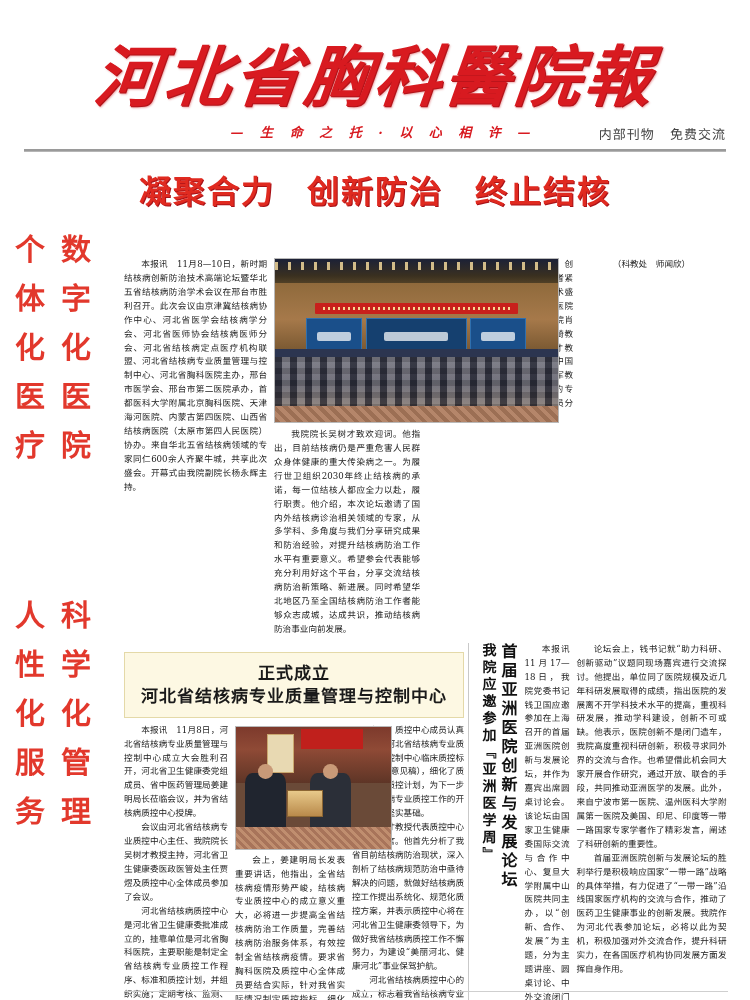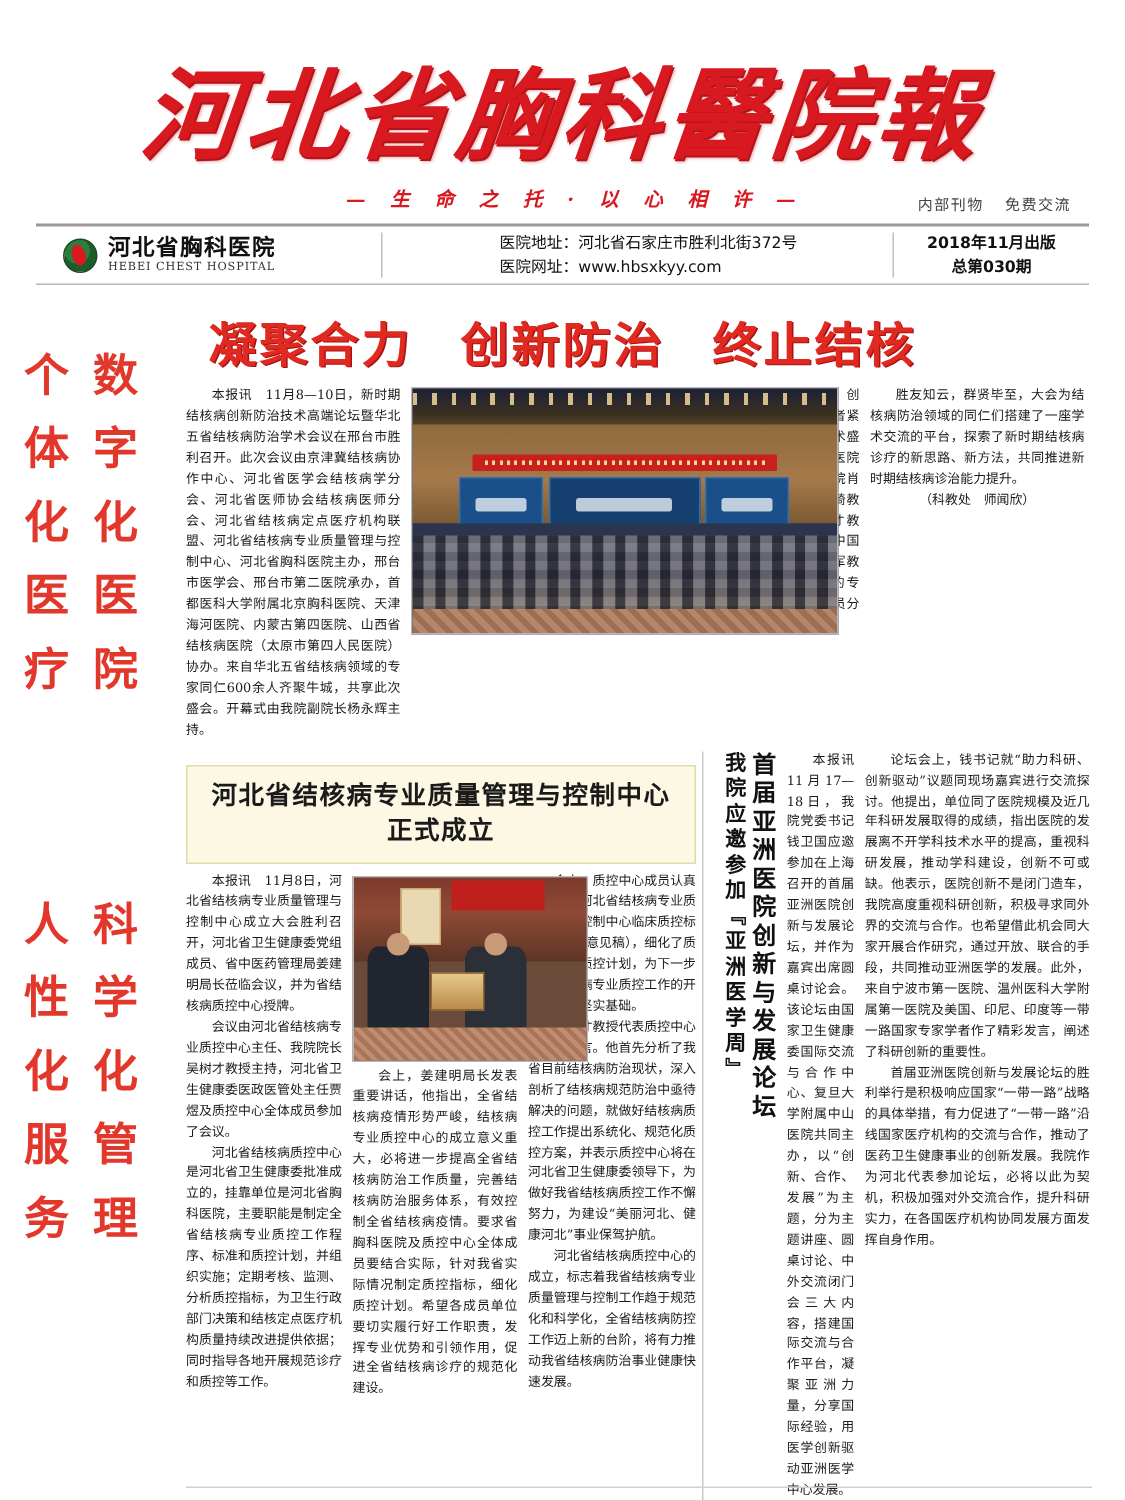--- a/index.html
+++ b/index.html
@@ -23,22 +23,22 @@
     transform:skewX(-6deg);
     white-space:nowrap;
   }
   .paper-slogan{
     margin-top:12px;font-size:13px;color:#d81a20;letter-spacing:6px;
     font-family:"DejaVu Serif","Liberation Serif",serif;font-weight:700;
     font-style:italic;
     padding-left:17px;
   }
   .sub-note{
-    position:absolute;right:36px;bottom:-2px;
-    font-size:10px;color:#444;letter-spacing:1px;
+    position:absolute;right:24px;bottom:-2px;
+    font-size:13px;color:#444;letter-spacing:1px;
   }
   .sub-note span{margin-left:10px;}
 
   
   .rule{height:2px;background:#9a9a9a;margin:8px 24px 0 24px;}
   .rule.thin{height:1px;background:#b5b5b5;margin-top:0;}
   .infobar{
     display:flex;align-items:center;margin:0 24px;
     height:38px;font-size:11px;color:#111;
   }
@@ -179,39 +179,20 @@
     <div class="paper-title">河北省胸科醫院報</div>
     <div class="paper-slogan">— 生 命 之 托 · 以 心 相 许 —</div>
     <div class="sub-note">
       <span>内部刊物</span>
       <span>免费交流</span>
     </div>
   </div>
 
   <div class="rule"></div>
 
-  <div class="infobar">
-    <div class="ib-logo">
-      <div class="logo-mark"></div>
-      <div>
-        <div class="logo-cn">河北省胸科医院</div>
-        <div class="logo-en">HEBEI CHEST HOSPITAL</div>
-      </div>
-    </div>
-    <div class="ib-div"></div>
-    <div class="ib-mid">
-      <div>医院地址：河北省石家庄市胜利北街372号</div>
-      <div>医院网址：www.hbsxkyy.com</div>
-    </div>
-    <div class="ib-div"></div>
-    <div class="ib-right">
-      <div>2018年11月出版</div>
-      <div>总第030期</div>
-    </div>
-  </div>
 
   <div class="rule thin"></div>
 
   <div class="headline">
     <span>凝聚合力</span><span>创新防治</span><span>终止结核</span>
   </div>
 
   <div class="side-wrap">
     <div class="sl sl1">数字化医院</div>
     <div class="sl sl2">个体化医疗</div>
@@ -232,40 +213,40 @@
           <div class="ph-ceiling"></div>
           <div class="ph-wall"></div>
           <div class="ph-banner"></div>
           <div class="ph-screen s1"></div>
           <div class="ph-screen s2"></div>
           <div class="ph-screen s3"></div>
           <div class="ph-stage"></div>
           <div class="ph-audience"></div>
           <div class="ph-floor"></div>
         </div>
+        <p>我院院长吴树才致欢迎词。他指出，目前结核病仍是严重危害人民群众身体健康的重大传染病之一。为履行世卫组织2030年终止结核病的承诺，每一位结核人都应全力以赴，履行职责。他介绍，本次论坛邀请了国内外结核病诊治相关领域的专家，从多学科、多角度与我们分享研究成果和防治经验，对提升结核病防治工作水平有重要意义。希望参会代表能够充分利用好这个平台，分享交流结核病防治新策略、新进展。同时希望华北地区乃至全国结核病防治工作者能够众志成城，达成共识，推动结核病防治事业向前发展。</p>
       </div>
 
       <div class="col w148">
         <p>本次论坛的主题为凝聚合力、创新防治和终止结核。各位专家学者紧扣论坛主题，为大家带来一场学术盛宴。首都医科大学附属北京胸科医院院长许绍发教授、上海市肺科医院肖和平教授、天津海河医院院长吴琦教授、河北省胸科医院院长吴树才教授、中国防痨协会成诗明教授、中国科学院物理研究所佛山分所毕利军教授等众多结核病诊治相关领域的专家，从多学科、多角度与参会人员分享研究成果和防治经验。</p>
       </div>
 
       <div class="col w145">
-        <p>胜友知云，群贤毕至，大会为结核病防治领域的同仁们搭建了一座学术交流的平台，探索了新时期结核病诊疗的新思路、新方法，共同推进新时期结核病诊治能力提升。</p>
         <p class="sign noindent">（科教处　师闻欣）</p>
       </div>
 
     </div>
 
     <div class="lower">
 
       <div class="lower-left">
         <div class="panel">
           <div class="panel-title">
+            <div>正式成立</div>
             <div>河北省结核病专业质量管理与控制中心</div>
-            <div>正式成立</div>
           </div>
         </div>
 
         <div class="art-top" style="margin-top:6px;">
           <div class="col" style="width:104px;">
             <p>本报讯　11月8日，河北省结核病专业质量管理与控制中心成立大会胜利召开，河北省卫生健康委党组成员、省中医药管理局姜建明局长莅临会议，并为省结核病质控中心授牌。</p>
             <p>会议由河北省结核病专业质控中心主任、我院院长吴树才教授主持，河北省卫生健康委医政医管处主任贾煜及质控中心全体成员参加了会议。</p>
             <p>河北省结核病质控中心是河北省卫生健康委批准成立的，挂靠单位是河北省胸科医院，主要职能是制定全省结核病专业质控工作程序、标准和质控计划，并组织实施；定期考核、监测、分析质控指标，为卫生行政部门决策和结核定点医疗机构质量持续改进提供依据；同时指导各地开展规范诊疗和质控等工作。</p>
           </div>
 

